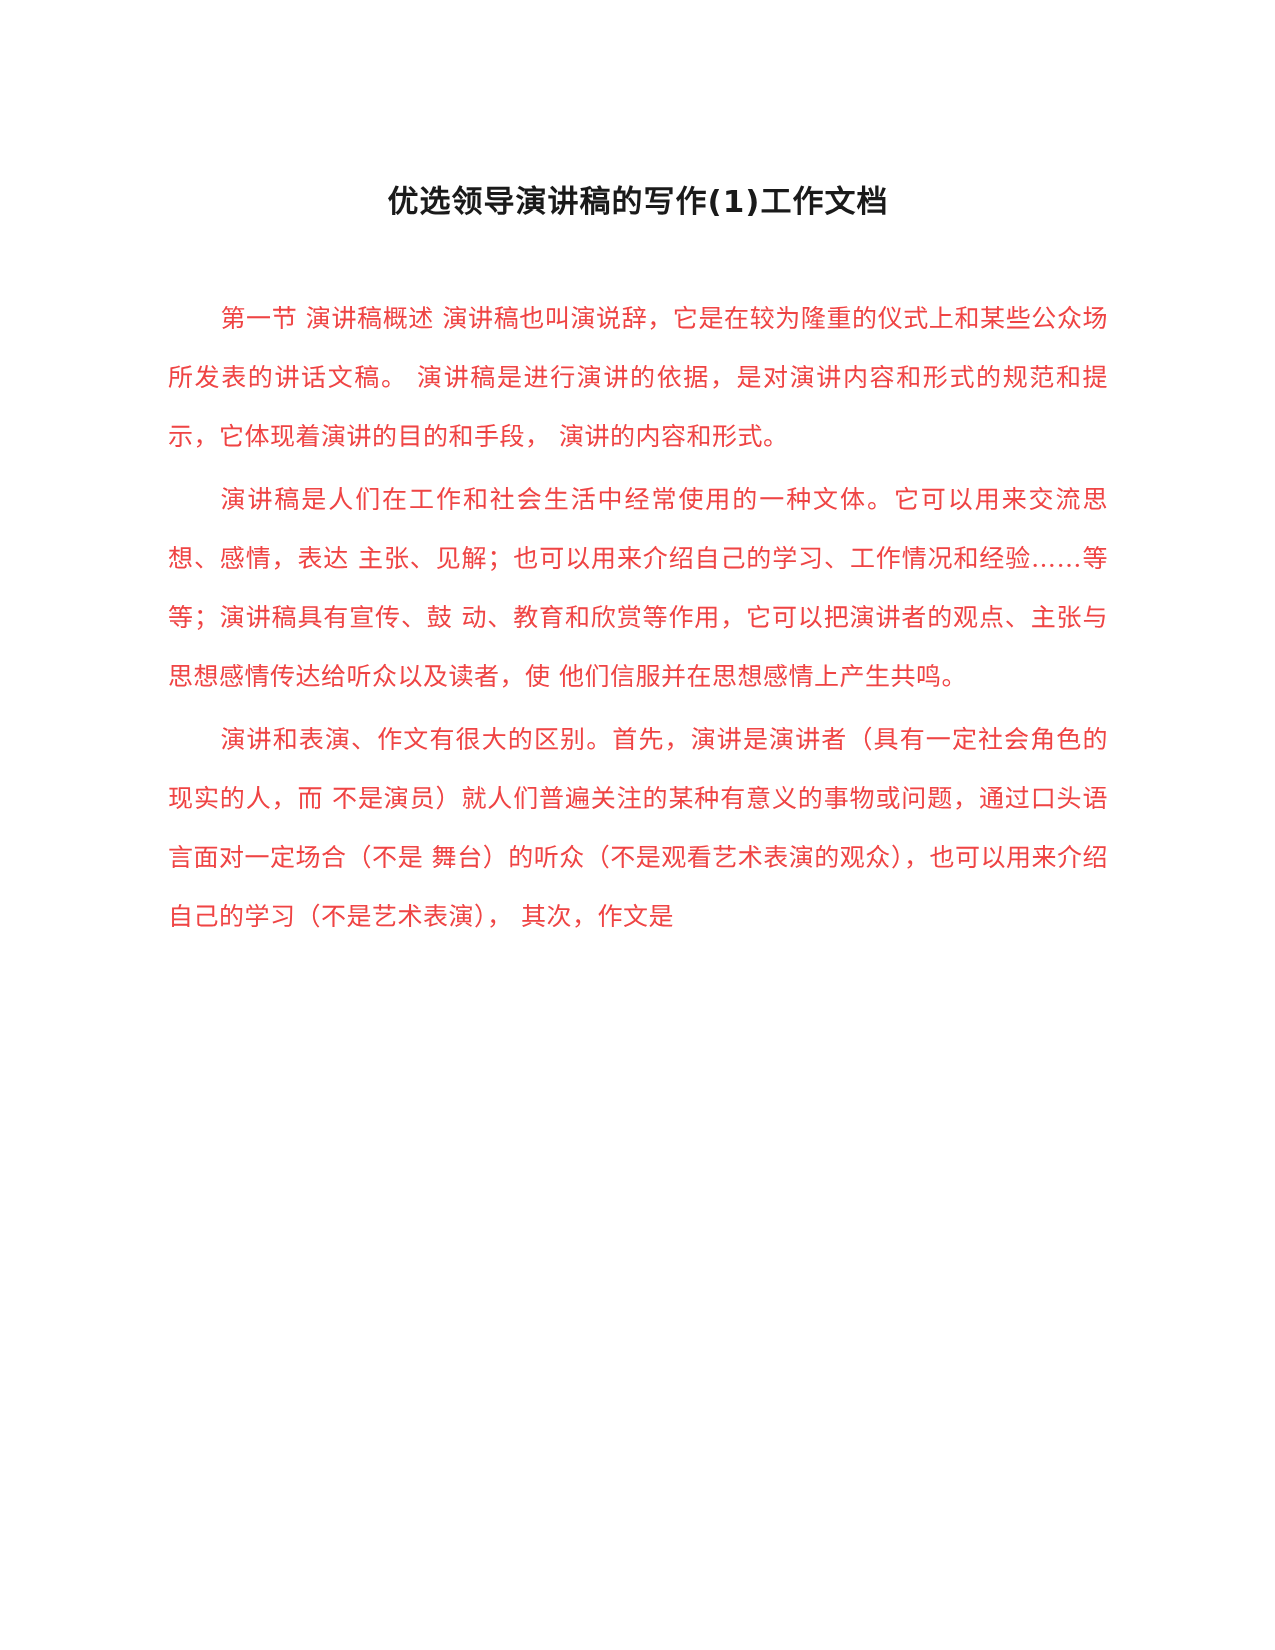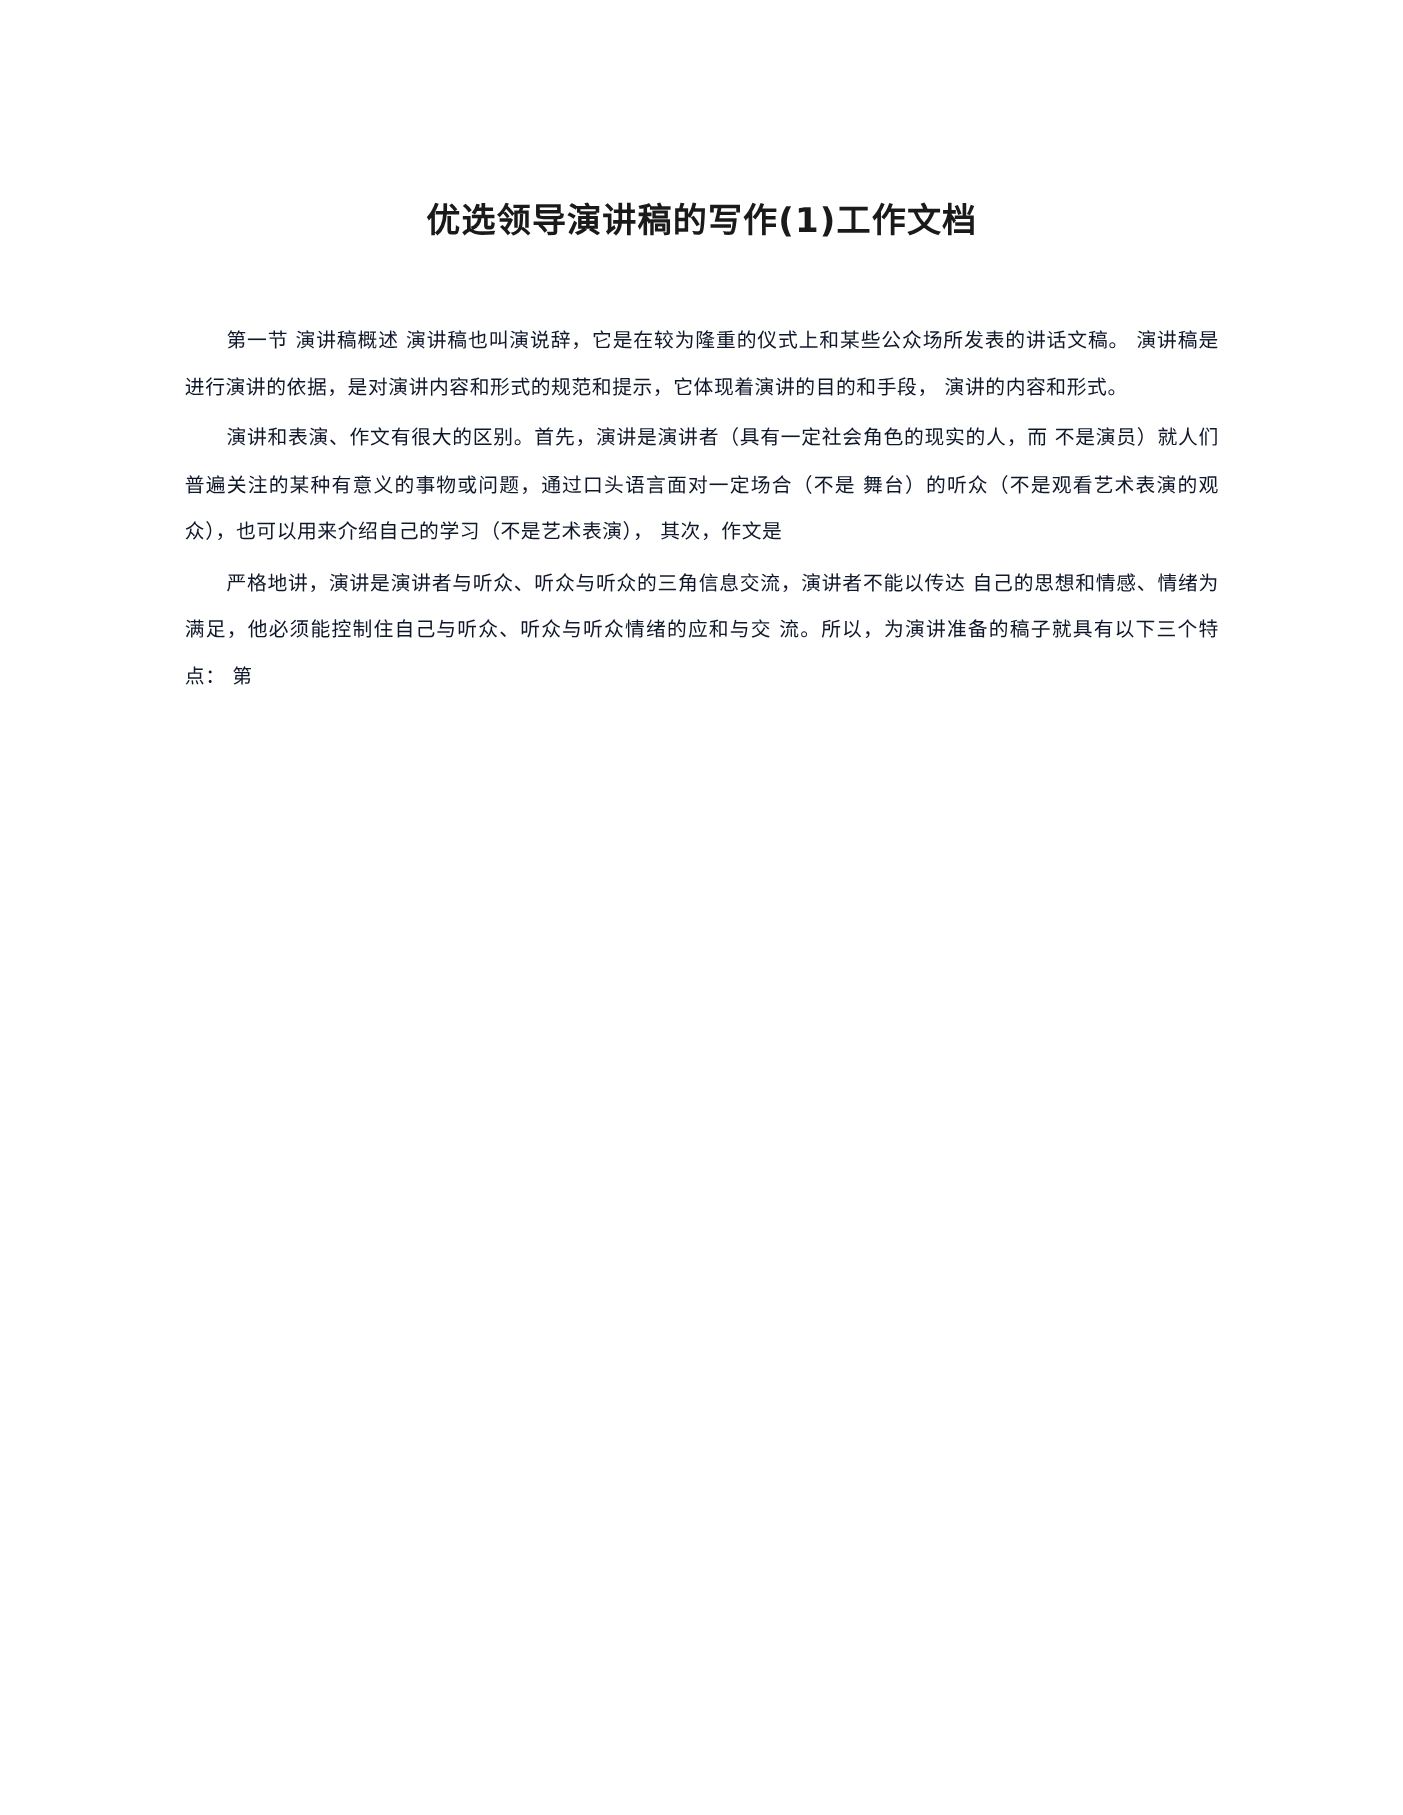--- a/index.html
+++ b/index.html
@@ -28,33 +28,33 @@
     font-size: 31px;
     font-weight: bold;
     color: #1a1a1a;
     text-align: center;
     letter-spacing: 1px;
     margin: 0 0 66px 0;
     line-height: 1.4;
   }
   .para {
     font-family: "DejaVu Serif", "Liberation Serif", serif;
-    font-size: 18px;
-    color: #0f172a;
+    font-size: 25px;
+    color: #ef4444;
     line-height: 2.36;
     text-align: justify;
     text-justify: inter-ideograph;
     margin: 0 0 4px 0;
     text-indent: 2.1em;
     letter-spacing: 0.5px;
   }
 </style>
 </head>
 <body>
 
 <div class="page">
   <div class="doc-body">
     <h1 class="doc-title">优选领导演讲稿的写作(1)工作文档</h1>
     <p class="para">第一节 演讲稿概述  演讲稿也叫演说辞，它是在较为隆重的仪式上和某些公众场所发表的讲话文稿。 演讲稿是进行演讲的依据，是对演讲内容和形式的规范和提示，它体现着演讲的目的和手段， 演讲的内容和形式。</p>
+    <p class="para">演讲稿是人们在工作和社会生活中经常使用的一种文体。它可以用来交流思想、感情，表达 主张、见解；也可以用来介绍自己的学习、工作情况和经验……等等；演讲稿具有宣传、鼓 动、教育和欣赏等作用，它可以把演讲者的观点、主张与思想感情传达给听众以及读者，使 他们信服并在思想感情上产生共鸣。</p>
     <p class="para">演讲和表演、作文有很大的区别。首先，演讲是演讲者（具有一定社会角色的现实的人，而 不是演员）就人们普遍关注的某种有意义的事物或问题，通过口头语言面对一定场合（不是 舞台）的听众（不是观看艺术表演的观众），也可以用来介绍自己的学习（不是艺术表演）， 其次，作文是</p>
-    <p class="para">严格地讲，演讲是演讲者与听众、听众与听众的三角信息交流，演讲者不能以传达 自己的思想和情感、情绪为满足，他必须能控制住自己与听众、听众与听众情绪的应和与交 流。所以，为演讲准备的稿子就具有以下三个特点： 第</p>
   </div>
 </div>
 
 </body></html>

